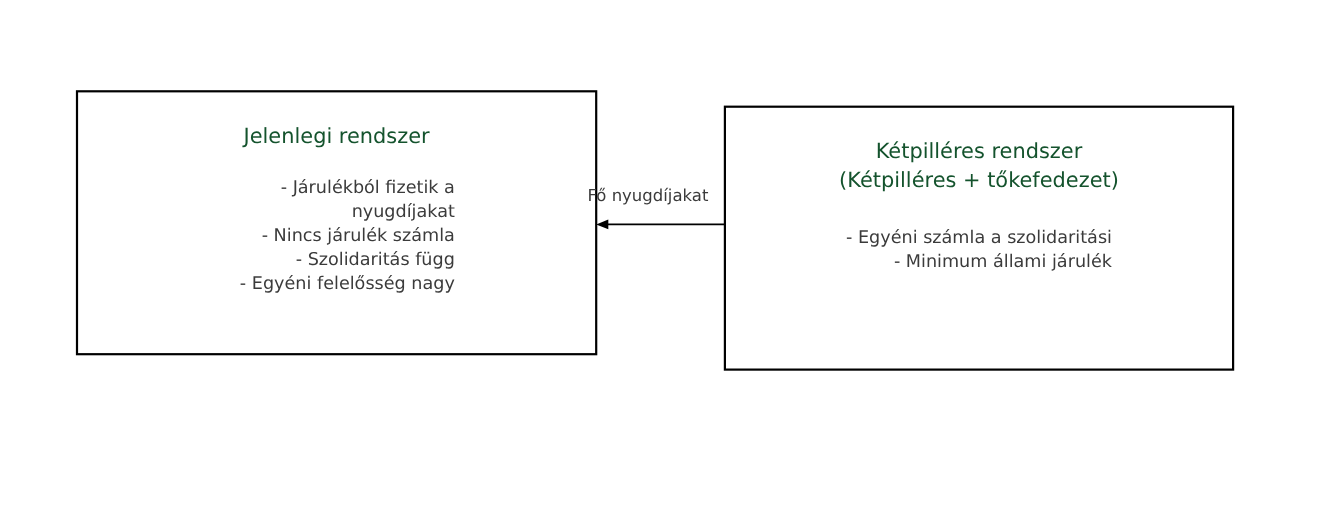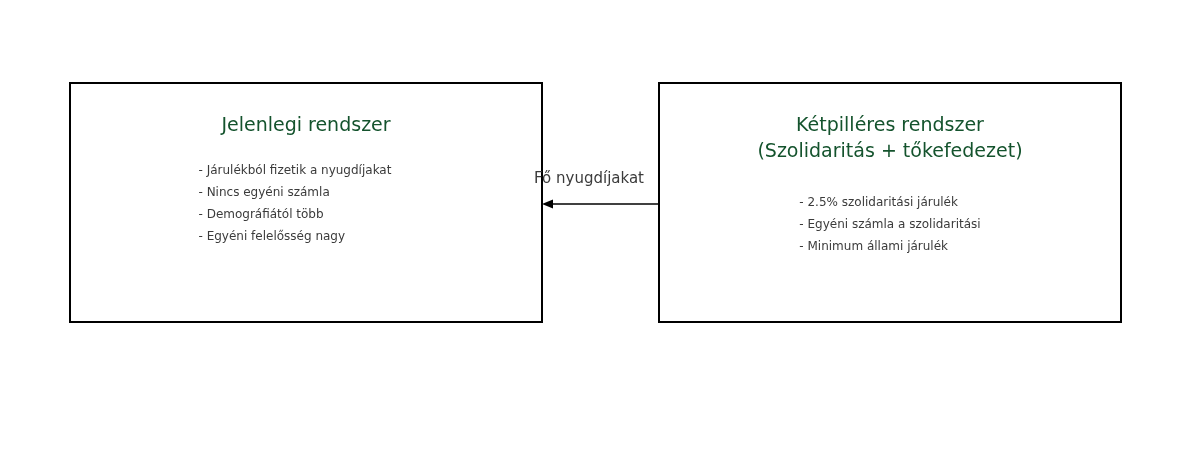--- a/index.html
+++ b/index.html
@@ -31,43 +31,43 @@
     color: #3b3b3b;
   }
   #node-current {
     left: 69px;
     top: 82px;
     width: 474px;
     height: 241px;
   }
   #node-twopillar {
     left: 658px;
-    top: 82px;
+    top: 96px;
     width: 464px;
     height: 241px;
   }
   .node-title {
     text-align: center;
     font-size: 19px;
     line-height: 26px;
     color: #14532d;
     white-space: nowrap;
   }
   #node-current .node-title {
     margin-top: 27px;
   }
   #node-twopillar .node-title {
     margin-top: 27px;
   }
   .node-title .title-line {
     display: block;
   }
   .node-bullets {
-    text-align: left;
-    font-size: 12px;
+    text-align: right;
+    font-size: 16px;
     line-height: 22px;
     color: #3b3b3b;
     white-space: nowrap;
   }
   #node-current .node-bullets {
     margin-top: 22px;
     width: 215px;
     white-space: normal;
   }
   #node-twopillar .node-bullets {
@@ -101,33 +101,32 @@
 <body>
 
 <div class="canvas">
 
   <div class="node" id="node-current">
     <div class="node-title">
       <span class="title-line">Jelenlegi rendszer</span>
     </div>
     <div class="node-bullets">
       <span class="bullet-line">- Járulékból fizetik a nyugdíjakat</span>
-      <span class="bullet-line">- Nincs egyéni számla</span>
-      <span class="bullet-line">- Demográfiától több</span>
+      <span class="bullet-line">- Nincs járulék számla</span>
+      <span class="bullet-line">- Szolidaritás függ</span>
       <span class="bullet-line">- Egyéni felelősség nagy</span>
     </div>
   </div>
 
   <div class="node" id="node-twopillar">
     <div class="node-title">
       <span class="title-line">Kétpilléres rendszer</span>
-      <span class="title-line">(Szolidaritás + tőkefedezet)</span>
+      <span class="title-line">(Kétpilléres + tőkefedezet)</span>
     </div>
     <div class="node-bullets">
-      <span class="bullet-line">- 2.5% szolidaritási járulék</span>
       <span class="bullet-line">- Egyéni számla a szolidaritási</span>
       <span class="bullet-line">- Minimum állami járulék</span>
     </div>
   </div>
 
   <div class="connector">
     <svg width="140" height="60" viewBox="0 0 140 60">
       <line x1="126" y1="44" x2="12" y2="44" stroke="#000000" stroke-width="1.6"></line>
       <polygon points="8,44 19,39.5 19,48.5" fill="#000000"></polygon>
     </svg>

